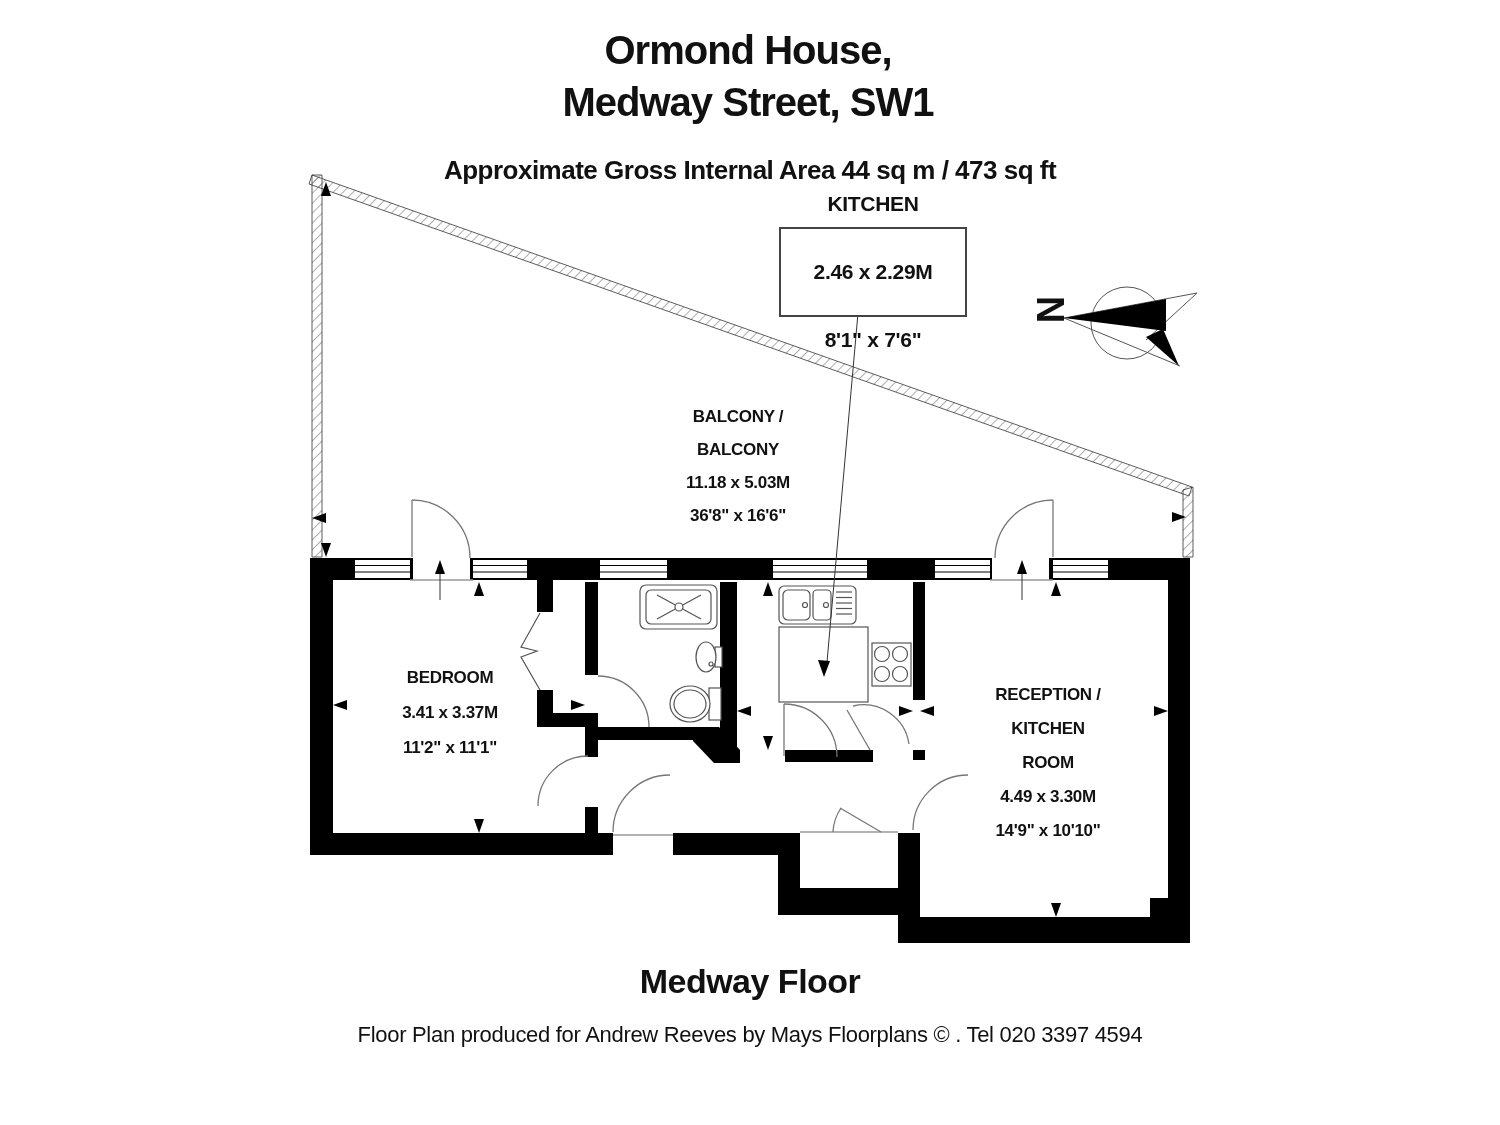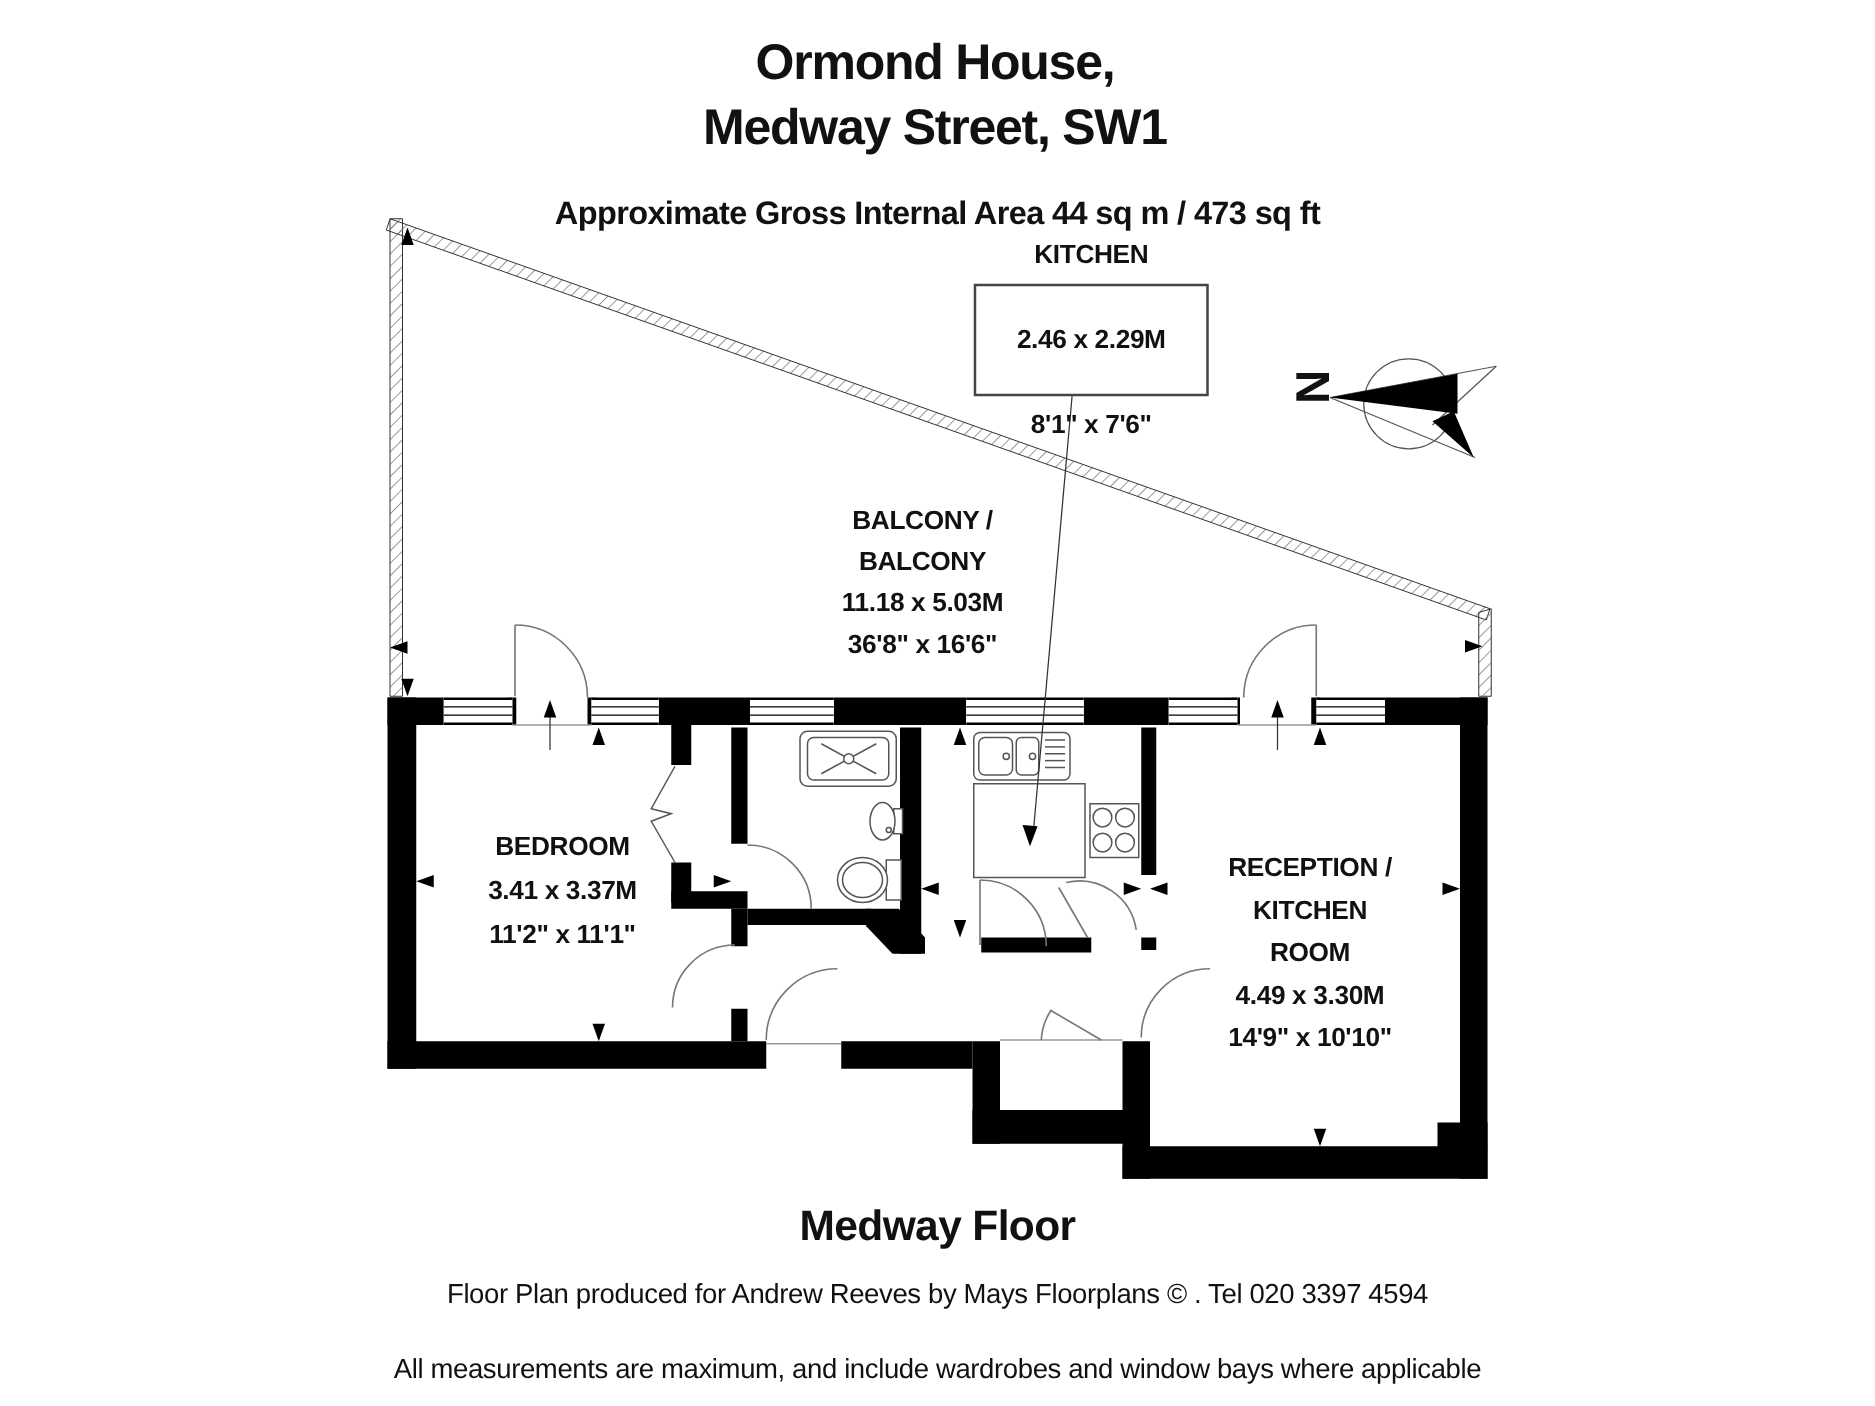--- a/index.html
+++ b/index.html
@@ -4,21 +4,21 @@
 <style>
   html,body{margin:0;padding:0;background:#fff;}
   .canvas{position:relative;width:1500px;height:1125px;background:#fff;overflow:hidden;
           font-family:"Liberation Sans","DejaVu Sans",sans-serif;color:#111;}
   .abs{position:absolute;}
   .ctr{transform:translateX(-50%);text-align:center;white-space:nowrap;}
   .title{font-size:40px;font-weight:bold;line-height:52px;letter-spacing:-1px;}
   .subtitle{font-size:26px;font-weight:bold;letter-spacing:-0.5px;}
   .floor{font-size:34px;font-weight:bold;letter-spacing:-0.5px;}
   .footer-line{font-size:22px;font-weight:normal;letter-spacing:-0.3px;line-height:30px;}
-  .room-label{font-size:21px;font-weight:bold;letter-spacing:-0.3px;line-height:33px;}
+  .room-label{font-size:17px;font-weight:bold;letter-spacing:-0.3px;line-height:33px;}
   .callout{border:2px solid #444;background:#fff;display:flex;flex-direction:column;
            justify-content:center;align-items:center;font-size:21px;font-weight:bold;
            line-height:28px;letter-spacing:-0.3px;gap:40px;}
   .north-n{font-size:38px;font-weight:bold;transform:rotate(-90deg);}
   svg.plan{position:absolute;left:0;top:0;}
 </style>
 </head>
 <body>
 
 <div class="canvas">
@@ -267,15 +267,14 @@
   <div class="abs ctr room-label" style="left:1048px;top:678px;line-height:34px;">
     <div>RECEPTION /</div>
     <div>KITCHEN</div>
     <div>ROOM</div>
     <div>4.49 x 3.30M</div>
     <div>14'9" x 10'10"</div>
   </div>
 
   <div class="abs ctr floor" style="left:750px;top:962px;">Medway Floor</div>
   <div class="abs ctr footer-line" style="left:750px;top:1020px;">Floor Plan produced for Andrew Reeves by Mays Floorplans  © . Tel 020 3397 4594</div>
-  <div class="abs ctr footer-line" style="left:750px;top:1080px;">All measurements are maximum, and include wardrobes and window bays where applicable</div>
 
 </div>
 
 </body></html>

